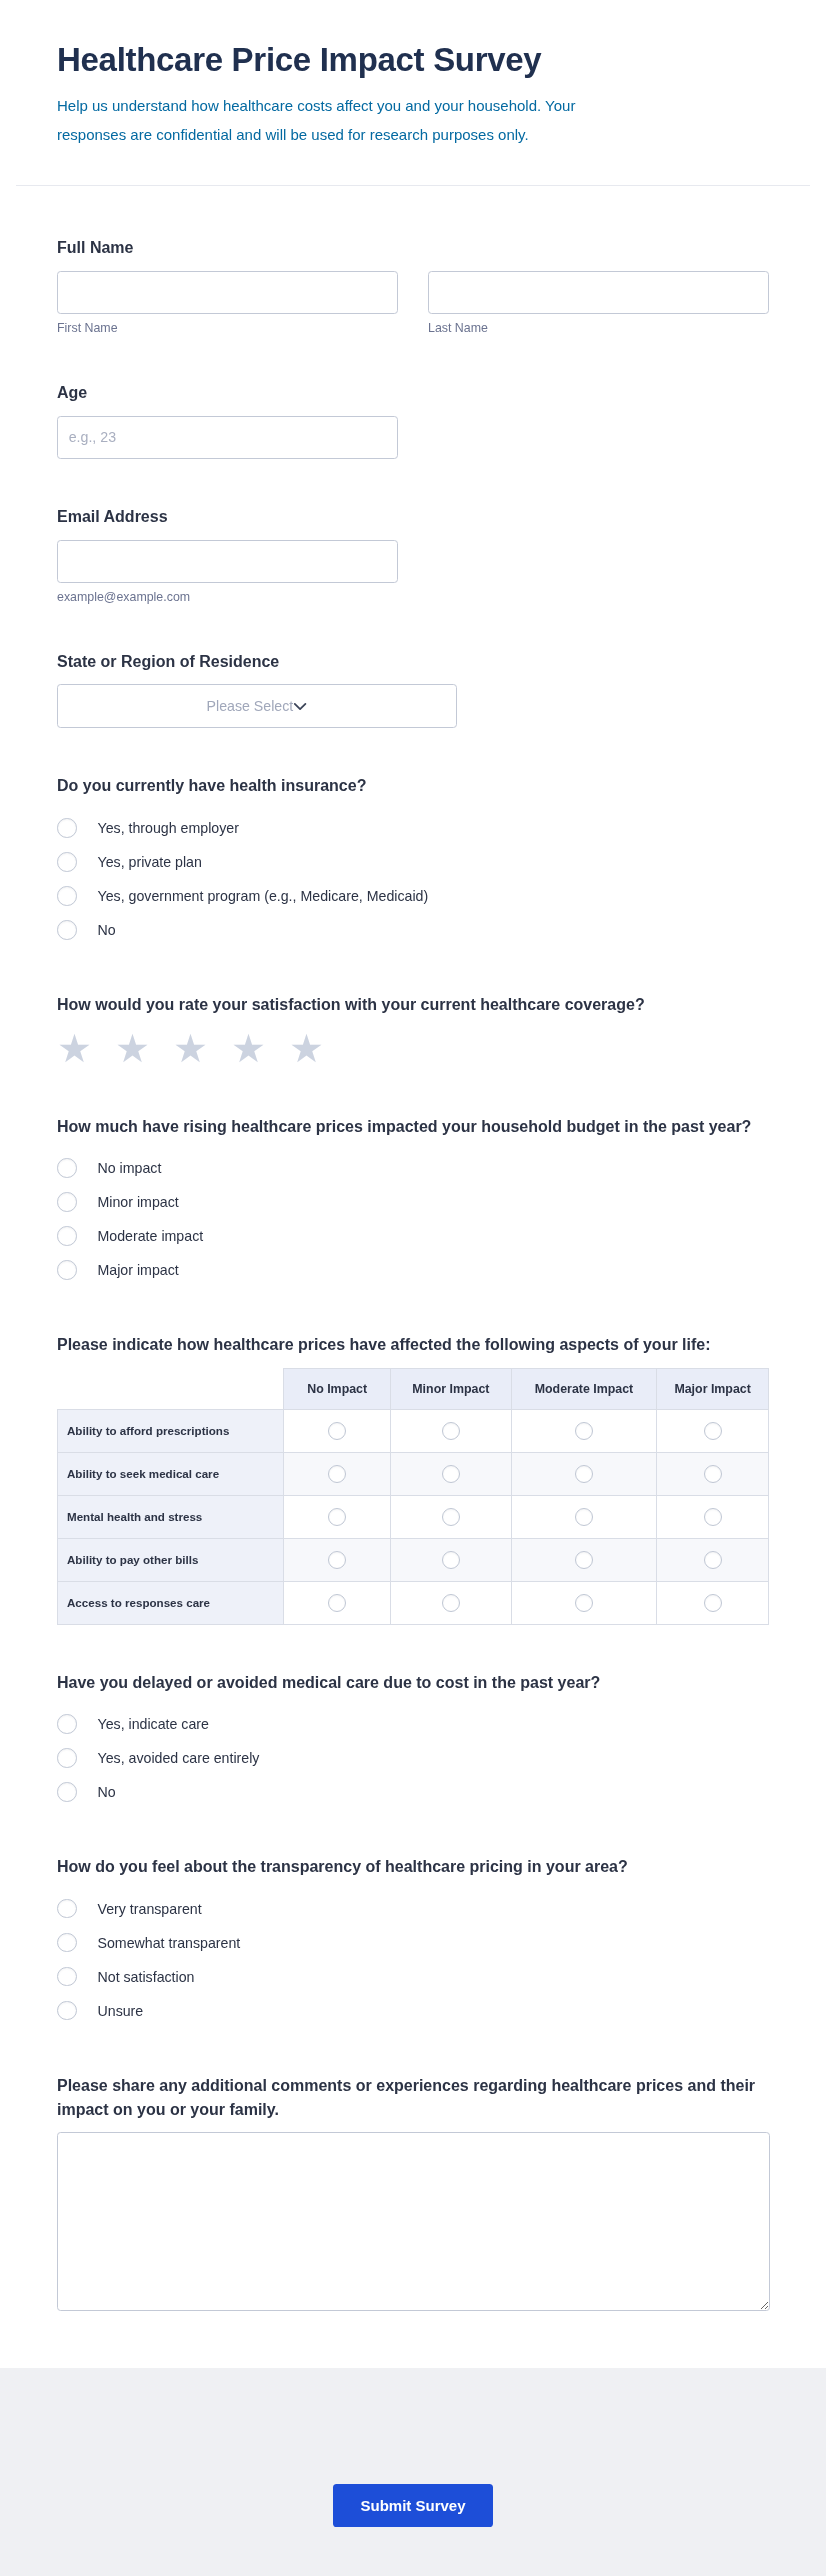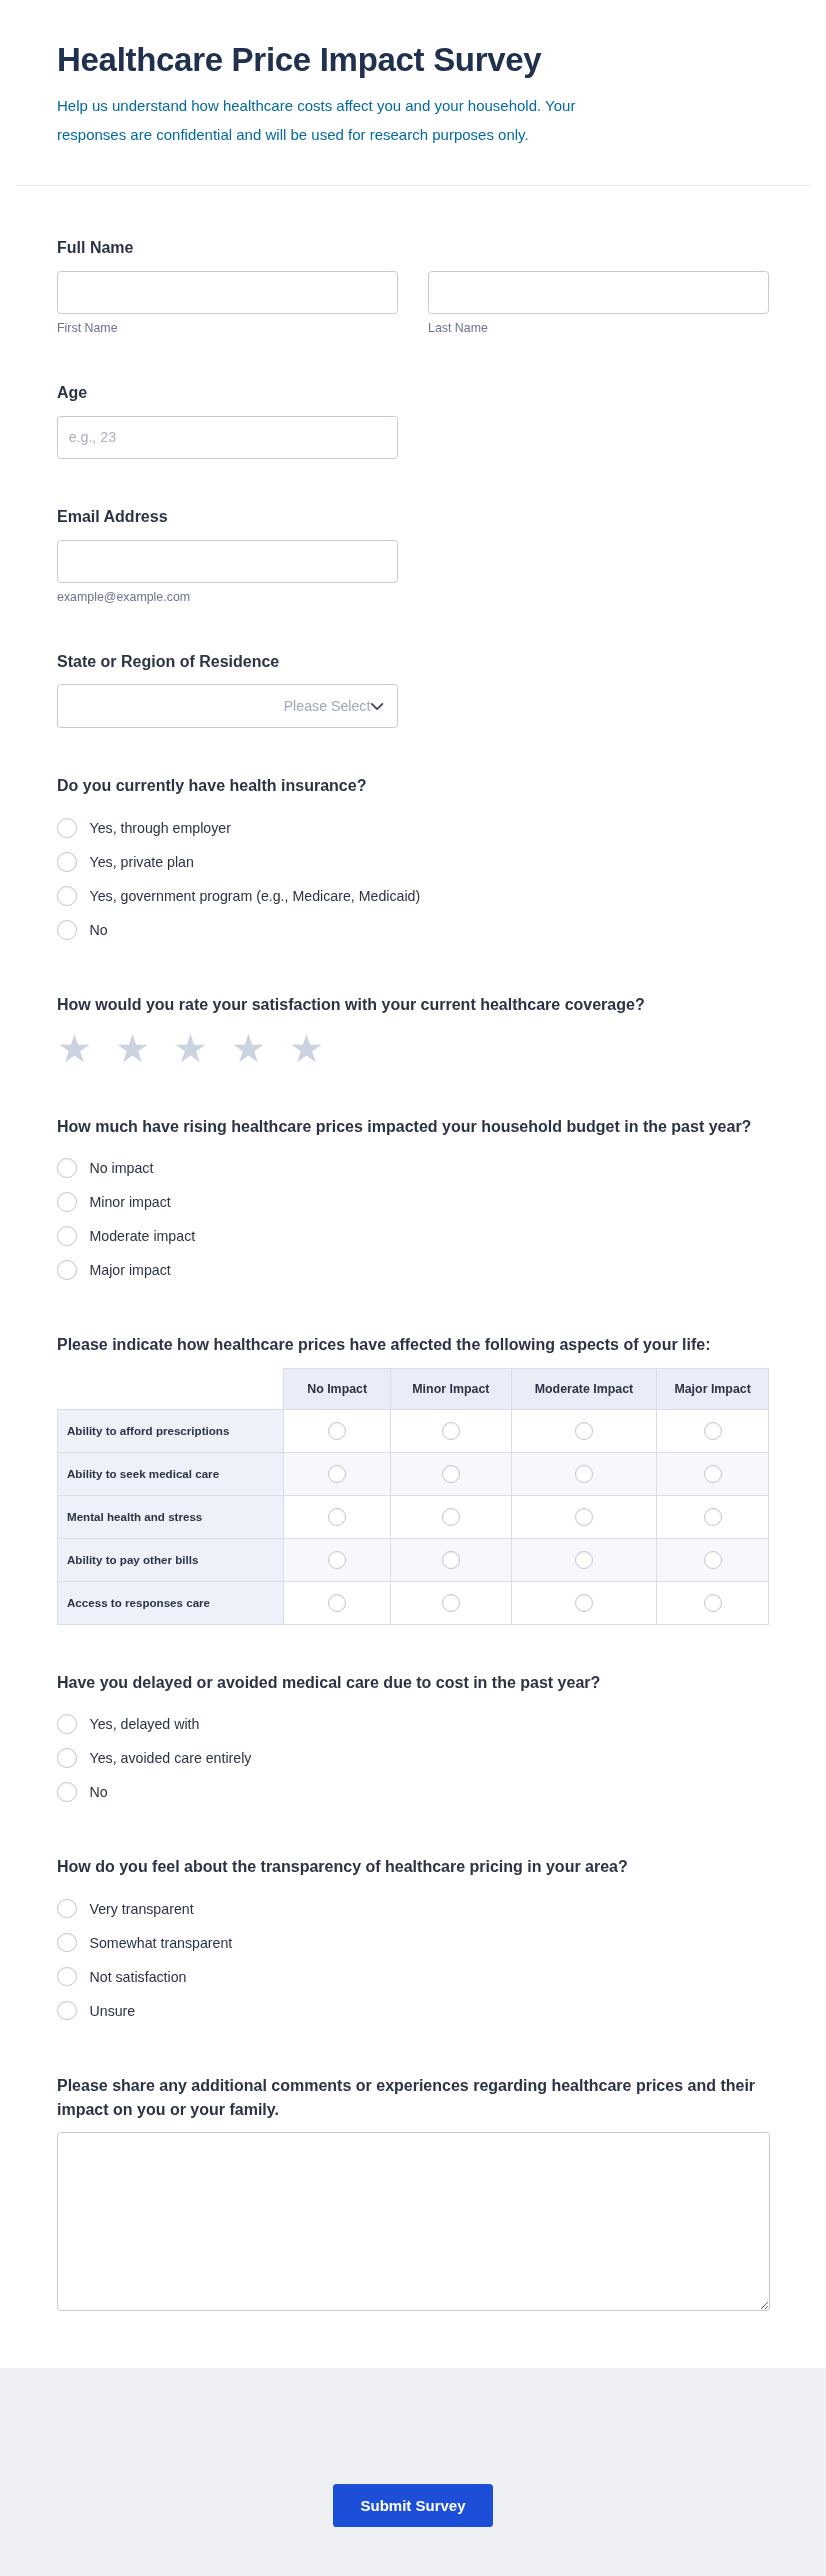--- a/index.html
+++ b/index.html
@@ -52,38 +52,38 @@
     background: #fff;
     outline: none;
   }
   .text-input::placeholder { color: #a9afc0; }
   .name-row { display: flex; gap: 30px; }
   .name-col { width: 341px; }
   .name-col .text-input { width: 100%; }
   .sublabel { margin-top: 7.1px; font-size: 12.4px; color: #6b7390; }
 
   .select {
-    width: 341px;
+    width: 400px;
     height: 44px;
     border: 0.9px solid #c3c9d6;
     border-radius: 3.6px;
     display: flex;
     align-items: center;
-    justify-content: flex-end;
+    justify-content: center;
     padding: 0 12.4px;
     cursor: pointer;
     background: #fff;
   }
   .select .ph { font-size: 14.2px; color: #a0a7ba; }
 
   .options { padding-top: 1.8px; }
   .option {
     display: flex;
     align-items: center;
-    gap: 13px;
+    gap: 21px;
     min-height: 34px;
     cursor: pointer;
   }
   .radio {
     width: 19.5px;
     height: 19.5px;
     border-radius: 50%;
     border: 0.9px solid #c0c7d4;
     background: #fff;
     box-shadow: inset 0 0.9px 1.8px rgba(44,51,69,0.06);
@@ -323,21 +323,21 @@
           </tr>
         </tbody>
       </table>
     </div>
 
     <div class="question">
       <div class="q-label">Have you delayed or avoided medical care due to cost in the past year?</div>
       <div class="options">
         <div class="option">
           <span class="radio"></span>
-          <span class="option-label">Yes, delayed with</span>
+          <span class="option-label">Yes, indicate care</span>
         </div>
         <div class="option">
           <span class="radio"></span>
           <span class="option-label">Yes, avoided care entirely</span>
         </div>
         <div class="option">
           <span class="radio"></span>
           <span class="option-label">No</span>
         </div>
       </div>

